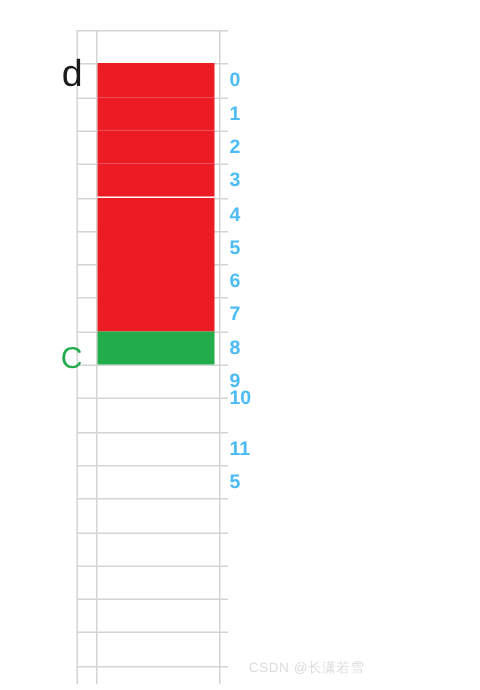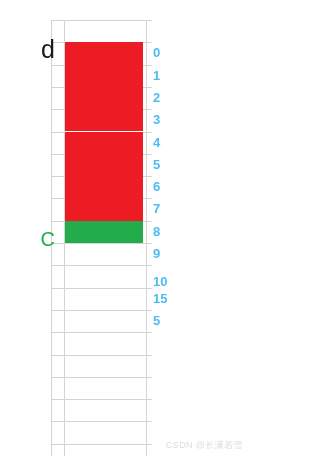--- a/index.html
+++ b/index.html
@@ -152,22 +152,22 @@
       <div class="idx" style="top: 42.3px;">0</div>
       <div class="idx" style="top: 64.6px;">1</div>
       <div class="idx" style="top: 86.9px;">2</div>
       <div class="idx" style="top: 109.2px;">3</div>
       <div class="idx" style="top: 131.5px;">4</div>
       <div class="idx" style="top: 153.8px;">5</div>
       <div class="idx" style="top: 176.1px;">6</div>
       <div class="idx" style="top: 198.4px;">7</div>
       <div class="idx" style="top: 220.7px;">8</div>
       <div class="idx" style="top: 243px;">9</div>
-      <div class="idx" style="top: 271px;">10</div>
-      <div class="idx" style="top: 287.6px;">15</div>
+      <div class="idx" style="top: 254px;">10</div>
+      <div class="idx" style="top: 287.6px;">11</div>
       <div class="idx" style="top: 309.9px;">5</div>
     </div>
 
   <div class="ptr-label ptr-d">d</div>
   <div class="ptr-label ptr-c">C</div>
 
 </div>
 
 <div id="watermark">CSDN @长潇若雪</div>
 

